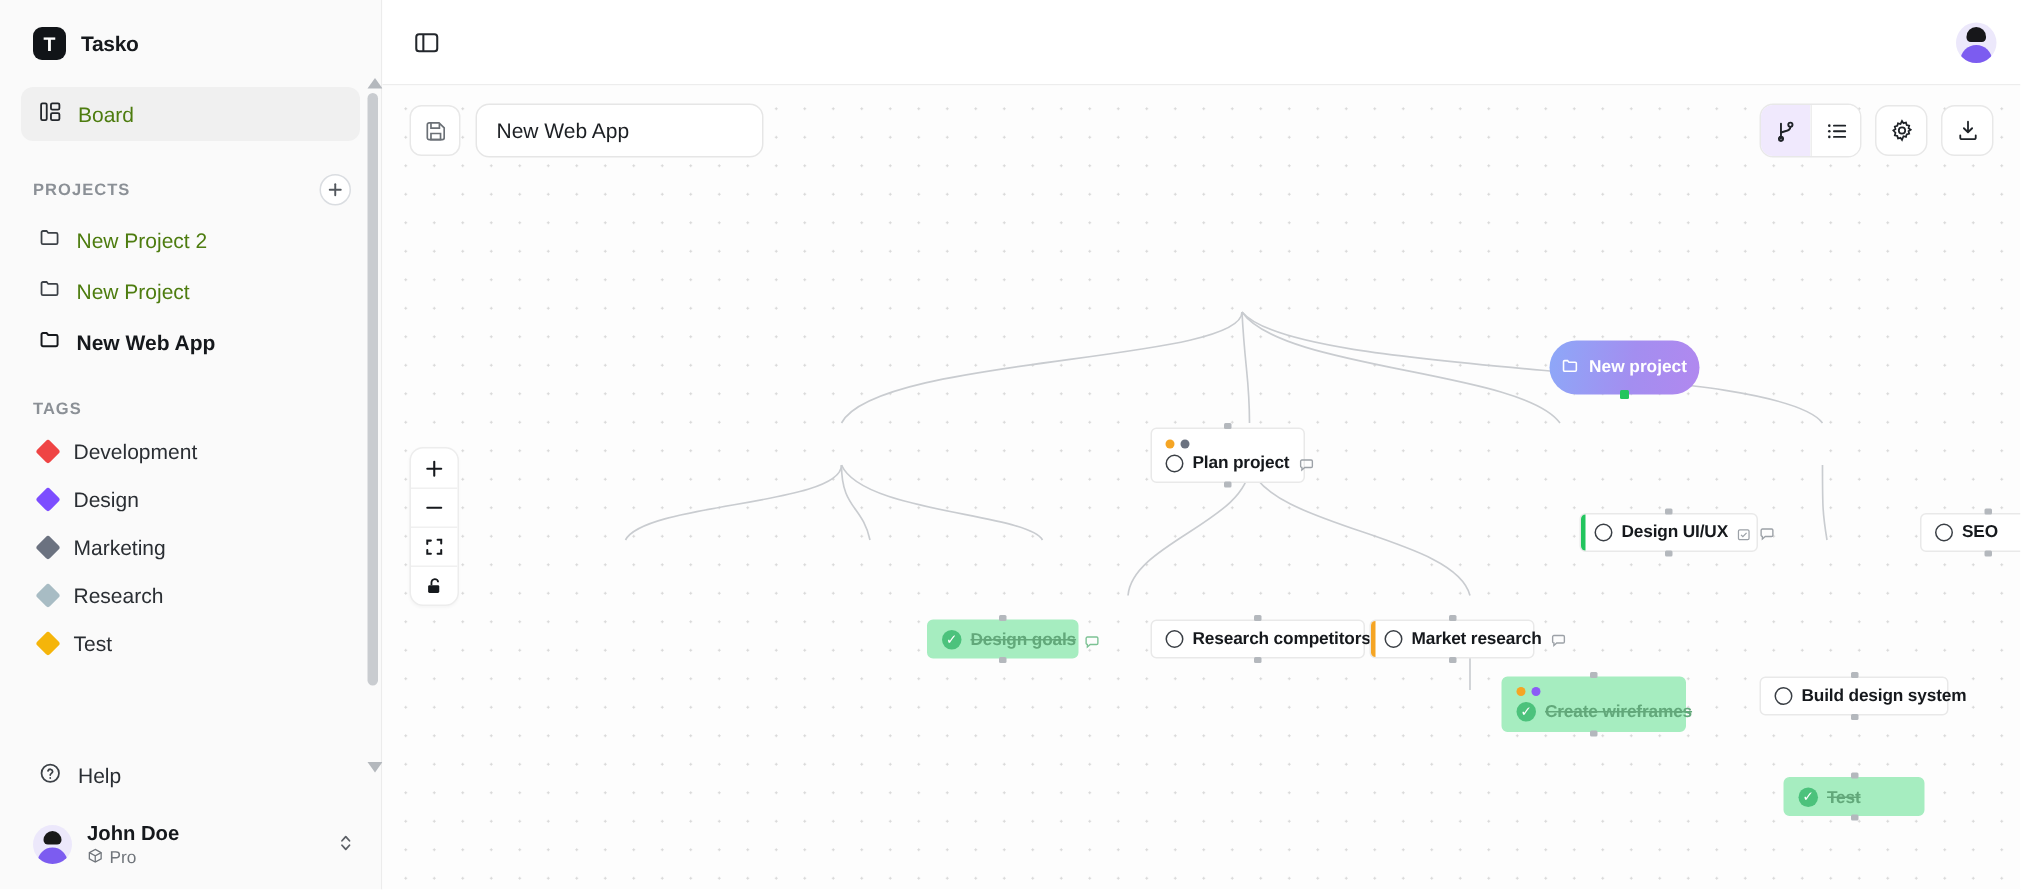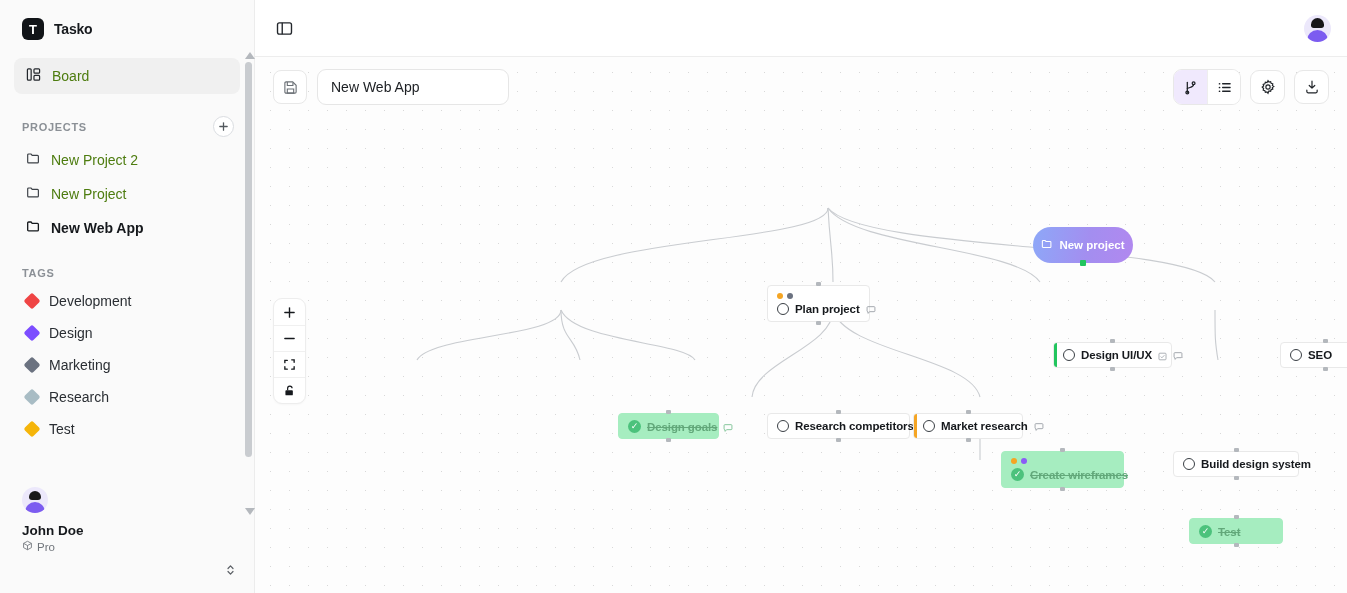--- a/index.html
+++ b/index.html
@@ -57,21 +57,21 @@
   .tag-item {
     display: flex; align-items: center; gap: 11px;
     padding: 8px 12px; margin: 0 14px; border-radius: 8px;
     font-size: 14px; color: #2a2e33; cursor: pointer;
   }
   .diamond { width: 12px; height: 12px; transform: rotate(45deg); border-radius: 2px; flex: 0 0 12px; }
 
   .sidebar-bottom { margin-top: auto; padding-bottom: 14px; }
   .help-item { display: flex; align-items: center; gap: 11px; padding: 8px 12px; margin: 0 14px 10px 14px;
                font-size: 14px; color: #2a2e33; cursor: pointer; }
-  .user-row { display: flex; gap: 10px; padding: 4px 18px 0 22px; cursor: pointer; flex-direction: column; }
+  .user-row { display: flex; align-items: center; gap: 10px; padding: 4px 18px 0 22px; cursor: pointer; }
   .avatar-sm { width: 26px; height: 26px; border-radius: 50%; background: #ece8fb; position: relative; overflow: hidden; flex: 0 0 26px; }
   .avatar-sm::before { content:""; position:absolute; left:7px; top:4px; width:12px; height:9px; border-radius:6px 6px 3px 3px; background:#191919; }
   .avatar-sm::after { content:""; position:absolute; left:3px; top:15px; width:20px; height:14px; border-radius:10px 10px 0 0; background:#7c5cf0; }
   .user-name { font-size: 13.5px; font-weight: 700; color: #15181c; line-height: 1.2; }
   .user-plan { font-size: 11.5px; color: #70757b; display: flex; align-items: center; gap: 4px; margin-top: 1px; }
   .chev-updown { margin-left: auto; color: #5c6066; font-size: 12px; line-height: 1; }
 
   
   .sb-track { position: absolute; right: 2px; top: 52px; width: 7px; height: 470px; }
   .sb-thumb { position: absolute; left: 0; top: 10px; width: 7px; height: 395px; border-radius: 4px; background: #c9ccd0; }
@@ -239,20 +239,30 @@
     <div class="tag-item">
       <span class="diamond" style="background:#a8bcc4"></span>
       <span>Research</span>
     </div>
     <div class="tag-item">
       <span class="diamond" style="background:#f5b50a"></span>
       <span>Test</span>
     </div>
 
     <div class="sidebar-bottom">
+      <div class="help-item">
+        <span>
+          <svg width="15" height="15" viewBox="0 0 16 16" fill="none" stroke="#3c4147" stroke-width="1.25">
+            <circle cx="8" cy="8" r="6.2"></circle>
+            <path d="M6.4 6.3a1.7 1.7 0 0 1 3.3.5c0 1.2-1.7 1.4-1.7 2.5" stroke-linecap="round"></path>
+            <circle cx="8" cy="11.4" r="0.65" fill="#3c4147" stroke="none"></circle>
+          </svg>
+        </span>
+        <span>Help</span>
+      </div>
 
       <div class="user-row">
         <div class="avatar-sm"></div>
         <div>
           <div class="user-name">John Doe</div>
           <div class="user-plan">
             <span>
               <svg width="11" height="11" viewBox="0 0 14 14" fill="none" stroke="#70757b" stroke-width="1.1">
                 <path d="M7 1.6 12 4.3v5.4L7 12.4 2 9.7V4.3z"></path>
                   <path d="M2 4.3 7 7l5-2.7M7 7v5.4"></path>

